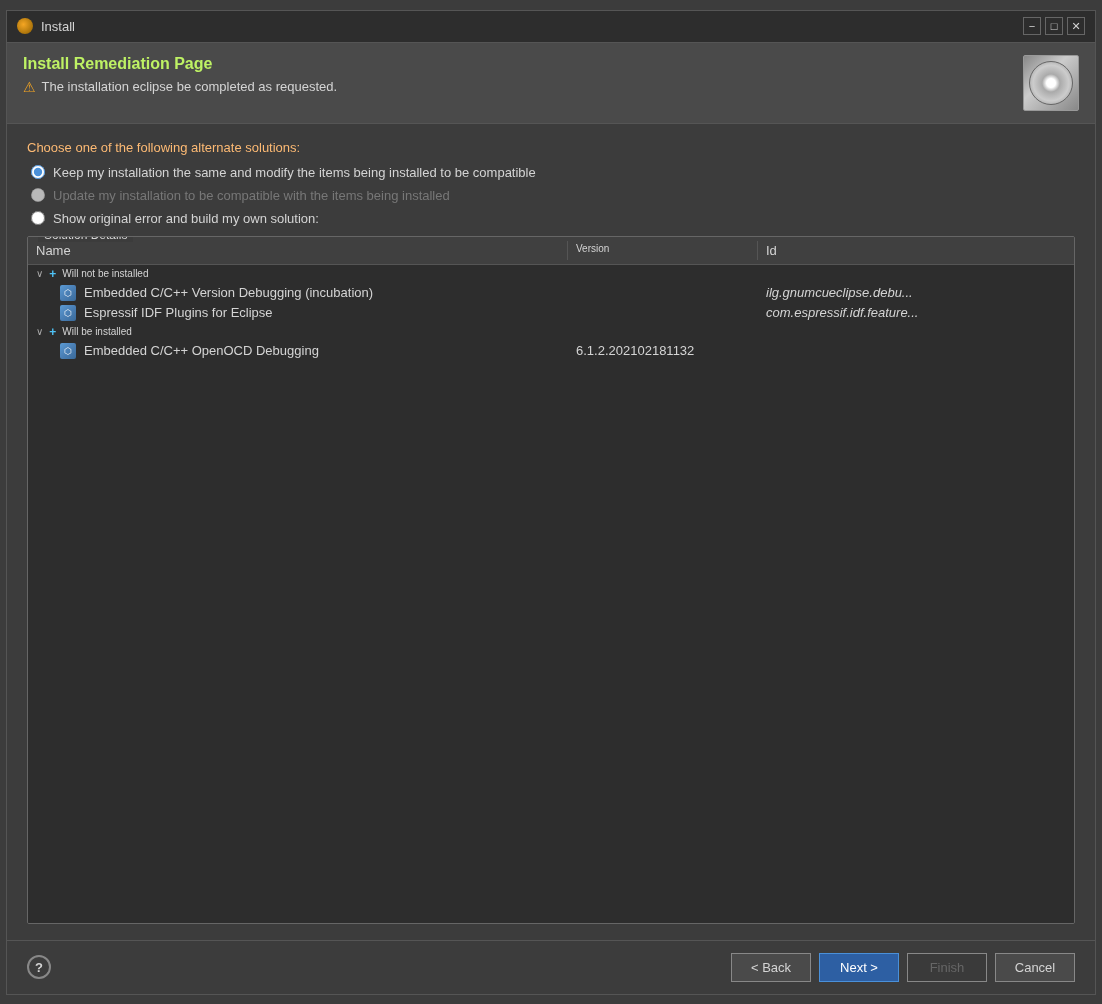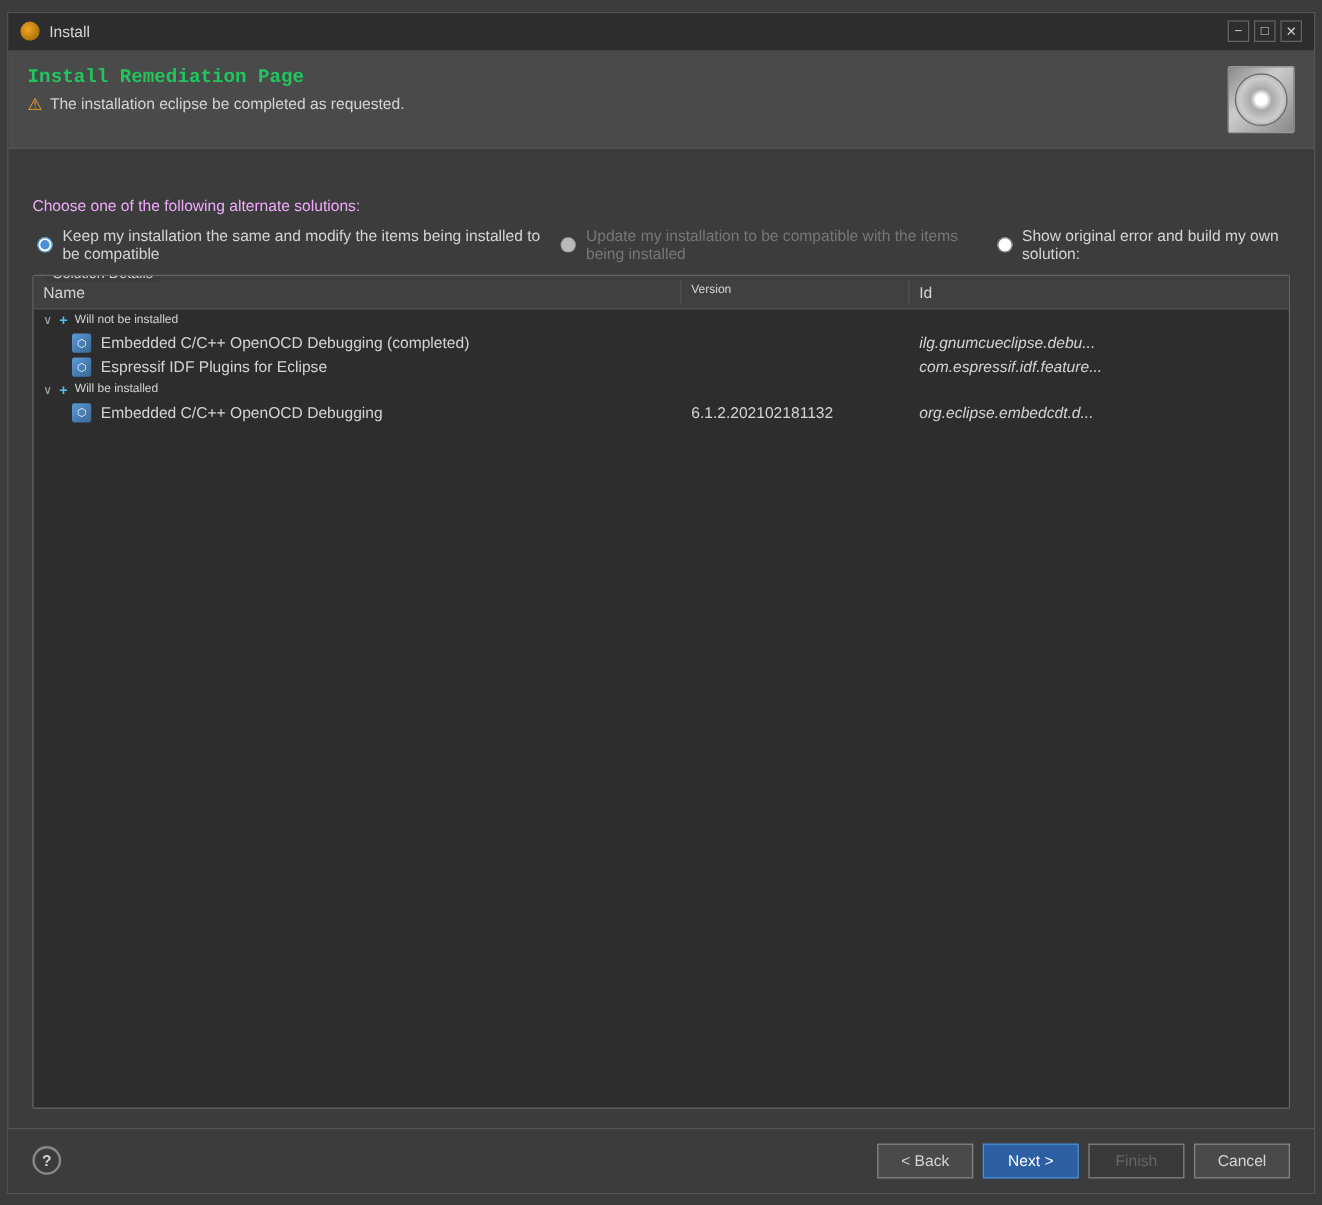--- a/index.html
+++ b/index.html
@@ -74,24 +74,23 @@
       align-items: flex-start;
       justify-content: space-between;
       border-bottom: 1px solid #555;
     }
     .header-left {
       display: flex;
       flex-direction: column;
       gap: 6px;
     }
     .header-title {
-      color: #22c55e;
+      color: #bef264;
       font-size: 16px;
       font-weight: bold;
-      font-family: Liberation Mono, monospace;
     }
     .header-warning {
       display: flex;
       align-items: center;
       gap: 6px;
       color: #d4d4d4;
       font-size: 13px;
     }
     .warning-icon {
       color: #f5a623;
@@ -117,26 +116,26 @@
     }
     .content {
       flex: 1;
       padding: 16px 20px;
       display: flex;
       flex-direction: column;
       gap: 10px;
       overflow: hidden;
     }
     .choose-text {
-      color: #f0abfc;
-      font-size: 13px;
-      margin-top: 24px;
+      color: #fdba74;
+      font-size: 13px;
     }
     .radio-group {
       display: flex;
+      flex-direction: column;
       gap: 8px;
       padding-left: 4px;
     }
     .radio-item {
       display: flex;
       align-items: center;
       gap: 8px;
       cursor: pointer;
     }
     .radio-item input[type="radio"] {
@@ -389,21 +388,21 @@
             <span class="plus-icon">+</span>
             <span class="group-label">Will not be installed</span>
           </div>
           <div class="cell-version"></div>
           <div class="cell-id"></div>
         </div>
 
         <div class="tree-row">
           <div class="cell-name indent2">
             <div class="plugin-icon"></div>
-            <span class="item-label">Embedded C/C++ OpenOCD Debugging (completed)</span>
+            <span class="item-label">Embedded C/C++ Version Debugging (incubation)</span>
           </div>
           <div class="cell-version">
             <span class="version-text"></span>
           </div>
           <div class="cell-id">
             <span class="id-text">ilg.gnumcueclipse.debu...</span>
           </div>
         </div>
 
         <div class="tree-row">
@@ -430,23 +429,20 @@
         </div>
 
         <div class="tree-row">
           <div class="cell-name indent2">
             <div class="plugin-icon"></div>
             <span class="item-label">Embedded C/C++ OpenOCD Debugging</span>
           </div>
           <div class="cell-version">
             <span class="version-text">6.1.2.202102181132</span>
           </div>
-          <div class="cell-id">
-            <span class="id-text">org.eclipse.embedcdt.d...</span>
-          </div>
         </div>
 
       </div>
     </div>
   </div>
 
   <div class="footer">
     <div class="footer-left">
       <button class="help-btn">?</button>
     </div>

